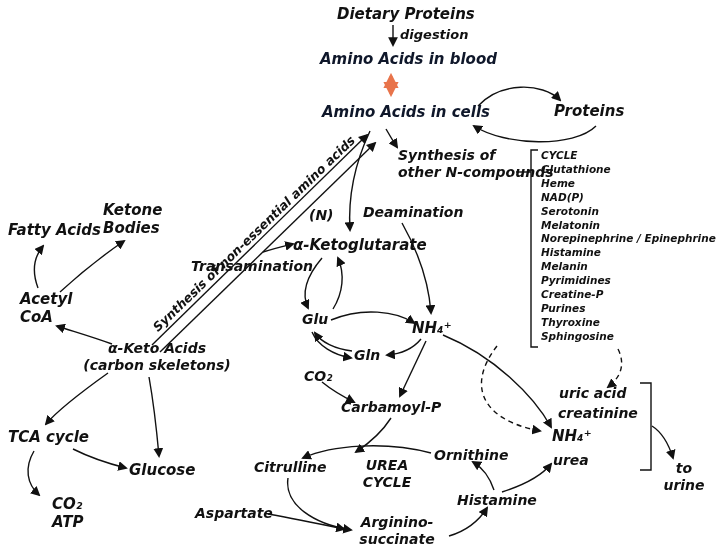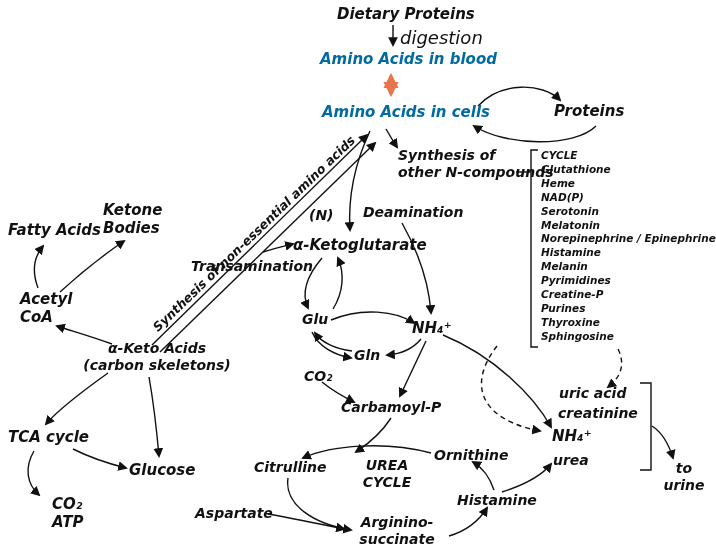--- a/index.html
+++ b/index.html
@@ -14,23 +14,23 @@
   .lbl{
     position:absolute;
     font-family:"DejaVu Sans",sans-serif;
     font-style:italic;
     color:#111;
     white-space:pre-line;
     line-height:1.22;
   }
   .f15{font-size:15px;font-weight:bold;}
   .f14{font-size:14px;font-weight:bold;}
-  .f13{font-size:18px;font-weight:normal;}
+  .f13{font-size:13px;font-weight:bold;}
   .f12{font-size:12.5px;font-weight:bold;}
-  .accent{color:#0369a1;text-align:right;}
+  .accent{color:#0f172a;text-align:right;}
   .ctr{text-align:center;}
   .diag{
     width:300px;text-align:center;
     transform:rotate(-44deg);
     transform-origin:center center;
   }
   .nlist{position:absolute;left:541px;top:149px;}
   .nlist .item{
     font-size:10.5px;font-weight:bold;font-style:italic;
     line-height:13.9px;white-space:nowrap;color:#111;

